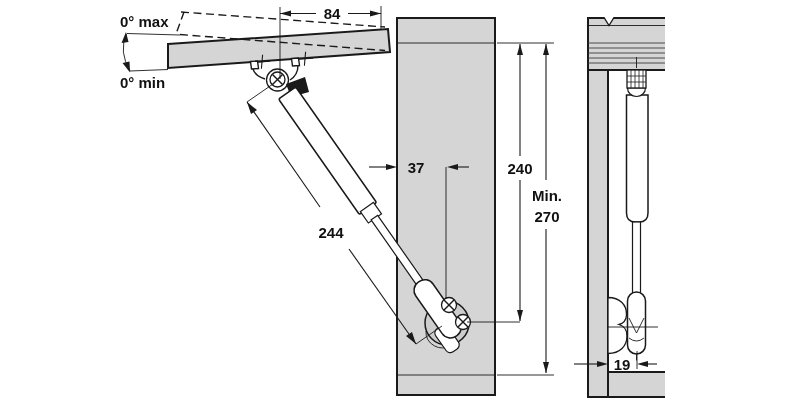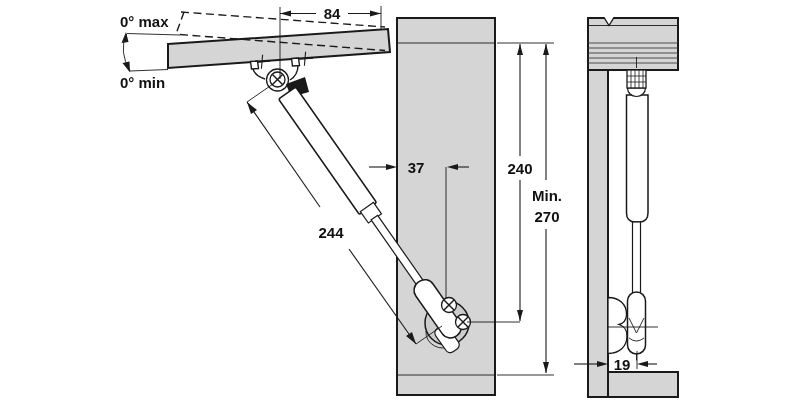--- a/index.html
+++ b/index.html
@@ -1,17 +1,17 @@
 <!DOCTYPE html>
 <html><head>
 <meta charset="utf-8">
 <style>
   html,body{margin:0;padding:0;background:#ffffff;}
   .stage{position:relative;width:665px;height:400px;background:#ffffff;overflow:hidden;
-         font-family:"Liberation Sans",sans-serif;padding-left:16px;}
+         font-family:"Liberation Sans",sans-serif;}
   svg{position:absolute;left:0;top:0;}
   text{font-family:"Liberation Sans","DejaVu Sans",sans-serif;font-weight:bold;
        font-size:15px;fill:#111111;}
   .thin{stroke:#1a1a1a;stroke-width:0.9;fill:none;}
   .dim{stroke:#1a1a1a;stroke-width:1.1;fill:none;}
   .edge{stroke:#1a1a1a;stroke-width:2;}
   .mid{stroke:#1a1a1a;stroke-width:1.4;fill:none;}
   .panel{fill:#d5d5d5;}
   .white{fill:#ffffff;}
   .ah{fill:#1a1a1a;stroke:none;}

